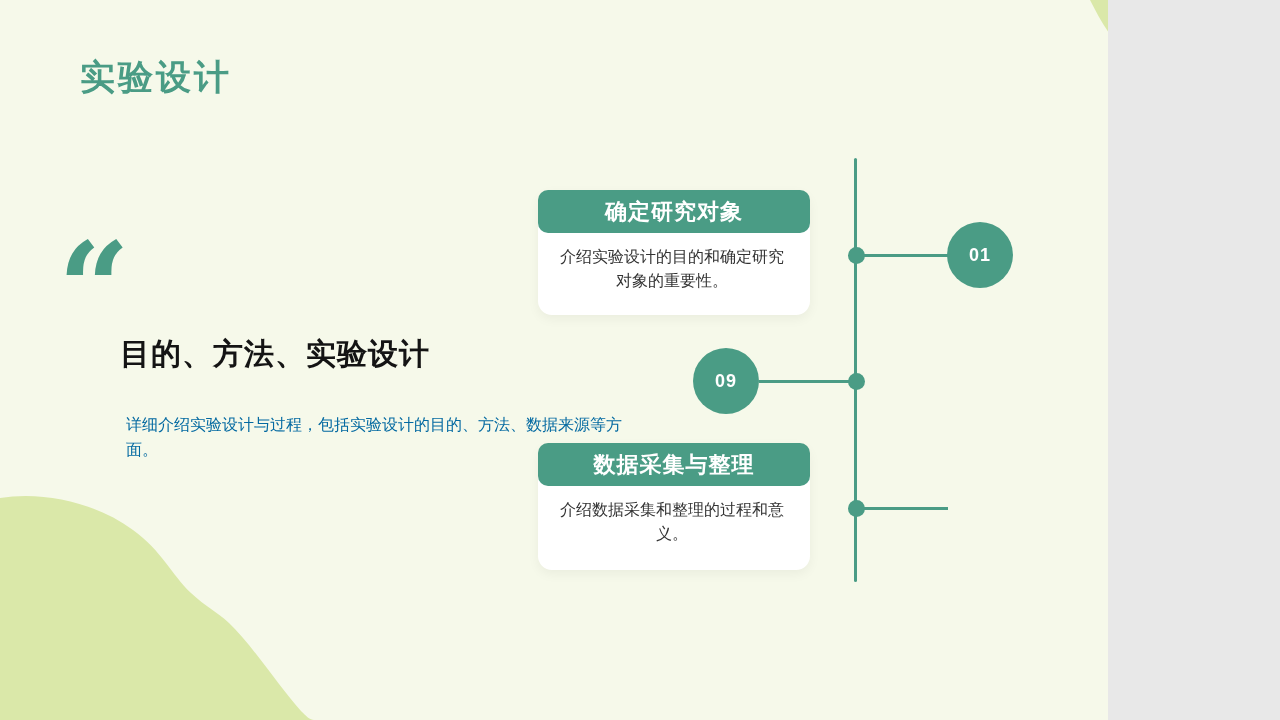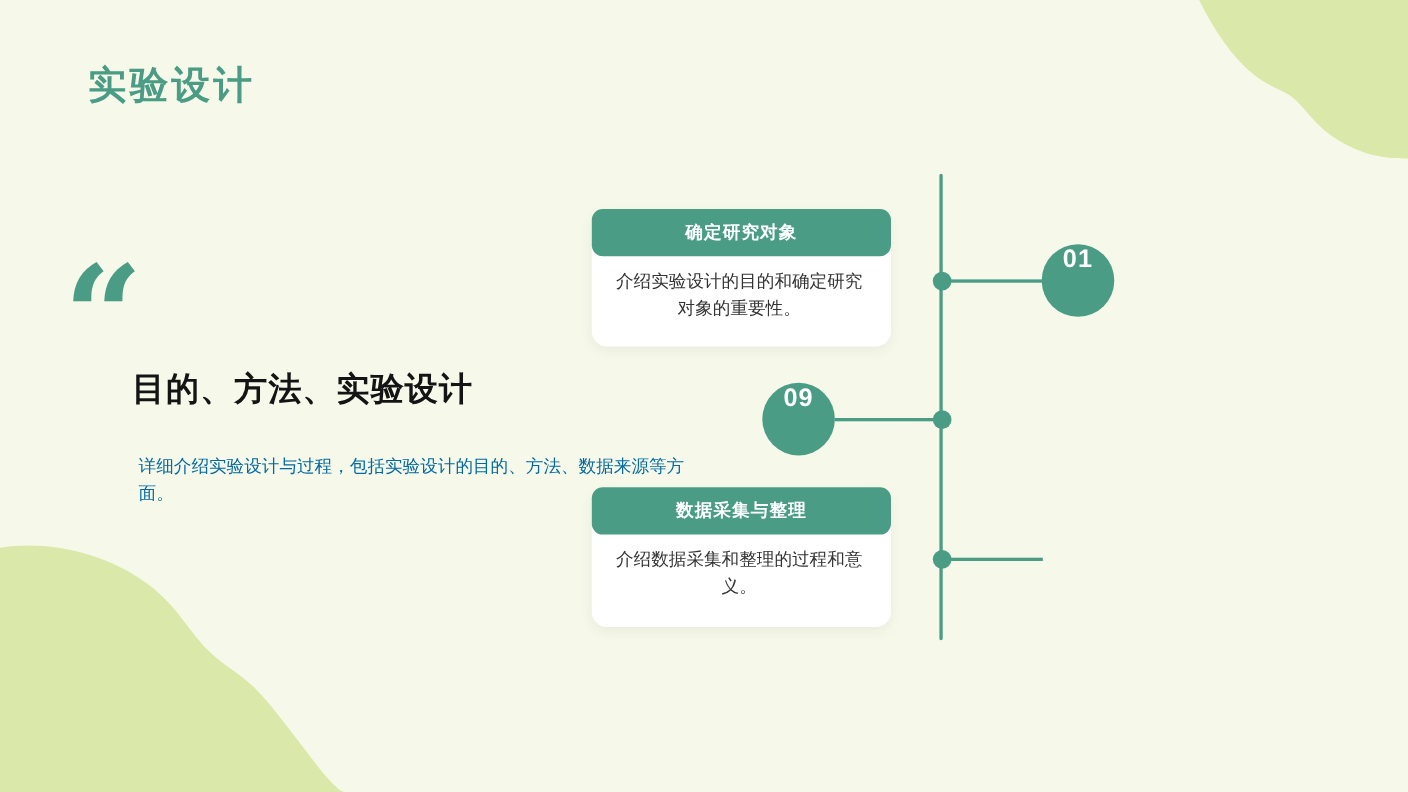--- a/index.html
+++ b/index.html
@@ -1,17 +1,17 @@
 <!DOCTYPE html>
 <html><head>
 <meta charset="utf-8">
 <style>
   html,body{margin:0;padding:0;background:#e8e8e8;}
   .slide{
-    position:relative;width:1280px;height:720px;overflow:hidden;
+    position:relative;width:1108px;height:720px;overflow:hidden;
     background:#f6f9ea;
     font-family:"Liberation Sans",sans-serif;
   }
   .blobs{position:absolute;left:0;top:0;width:1280px;height:720px;pointer-events:none;}
 
   .slide-title{
     position:absolute;left:80px;top:54px;
     font-size:35px;font-weight:800;letter-spacing:3px;
     color:#4a9c85;
   }
@@ -37,32 +37,32 @@
   .connector{
     position:absolute;height:3px;background:#4a9c85;
   }
   .t-dot{
     position:absolute;width:17px;height:17px;border-radius:50%;
     background:#4a9c85;
   }
   .num-circle{
     position:absolute;width:66px;height:66px;border-radius:50%;
     background:#4a9c85;color:#ffffff;
-    font-size:23px;font-weight:700;letter-spacing:1px;
-    display:flex;align-items:flex-start;justify-content:center;
+    font-size:18px;font-weight:700;letter-spacing:1px;
+    display:flex;align-items:center;justify-content:center;
   }
 
   .t-card{
     position:absolute;width:272px;background:#ffffff;
     border-radius:14px;box-shadow:0 4px 12px rgba(0,0,0,0.05);
   }
   .t-card-header{
     position:absolute;left:0;top:0;width:100%;height:43px;
     background:#4a9c85;border-radius:10px;
-    color:#ffffff;font-size:16px;font-weight:700;letter-spacing:1px;
+    color:#ffffff;font-size:22px;font-weight:700;letter-spacing:1px;
     display:flex;align-items:center;justify-content:center;
   }
   .t-card-body{
     padding:55px 20px 18px 16px;
     font-size:16px;line-height:1.5;color:#333333;text-align:center;
     min-height:45px;box-sizing:content-box;
   }
   .card-1{left:538px;top:190px;min-height:125px;box-sizing:border-box;}
   .card-2{left:905px;top:318px;min-height:127px;box-sizing:border-box;}
   .card-3{left:538px;top:443px;min-height:127px;box-sizing:border-box;}

